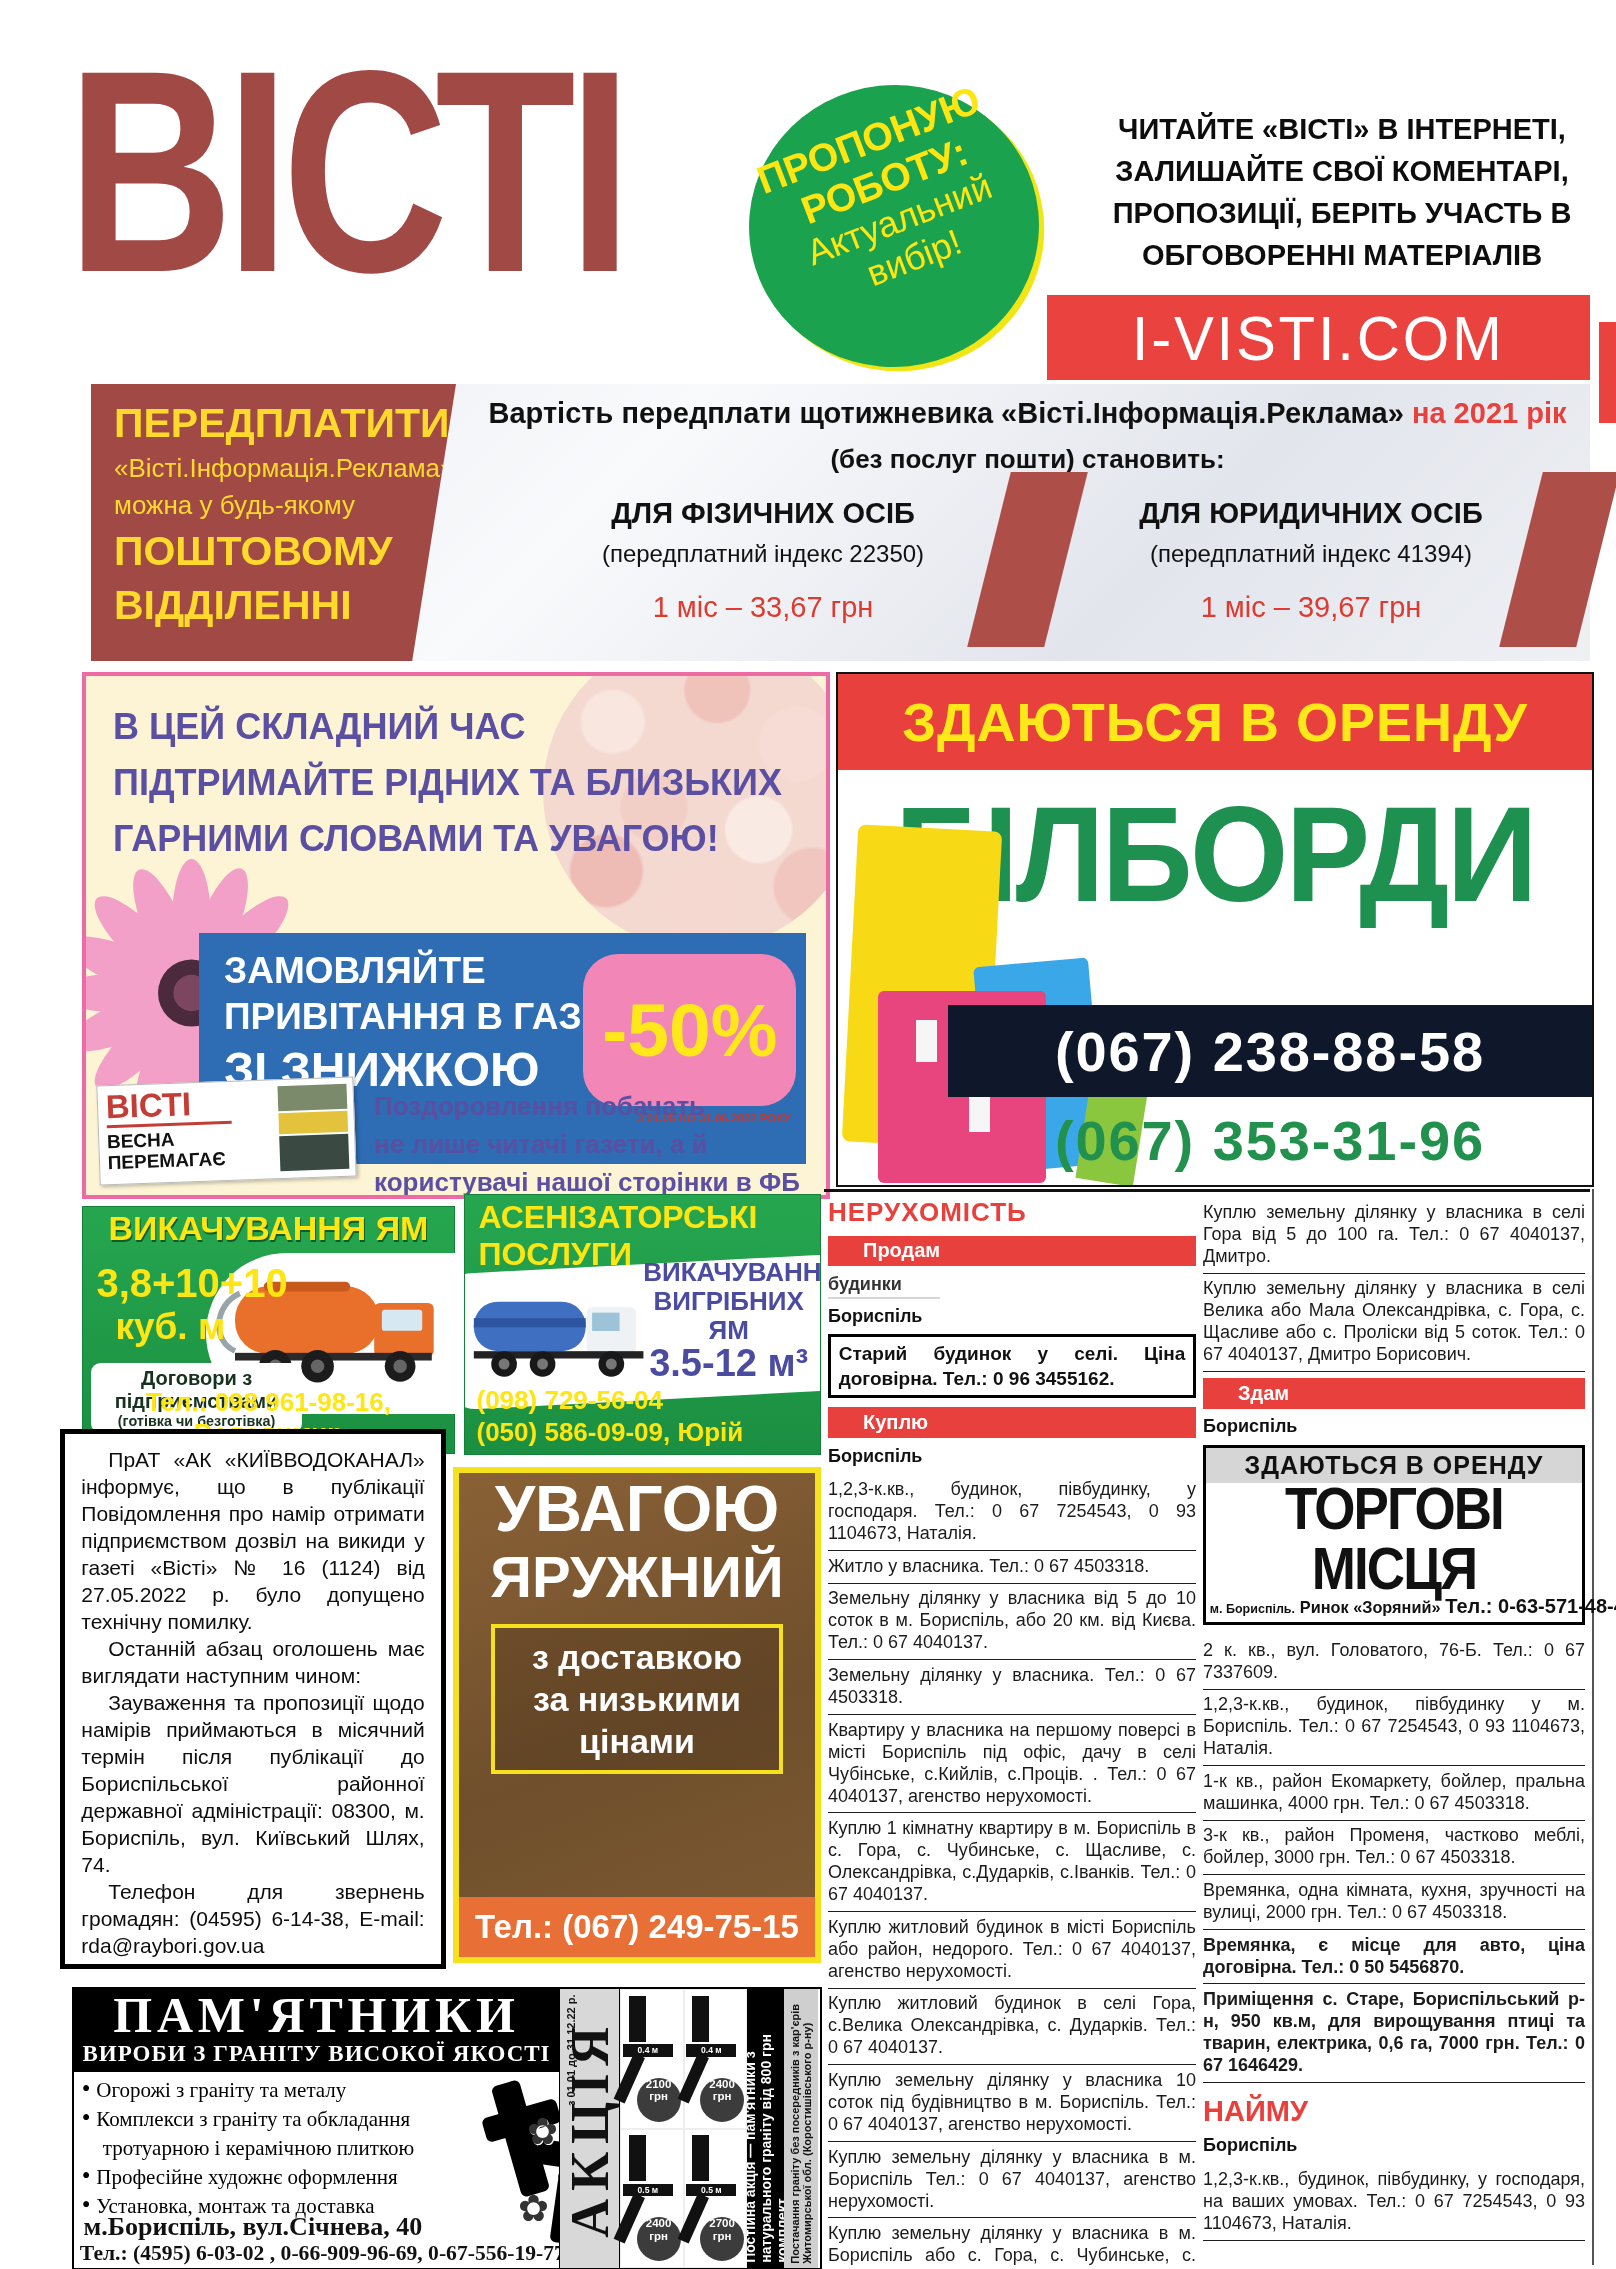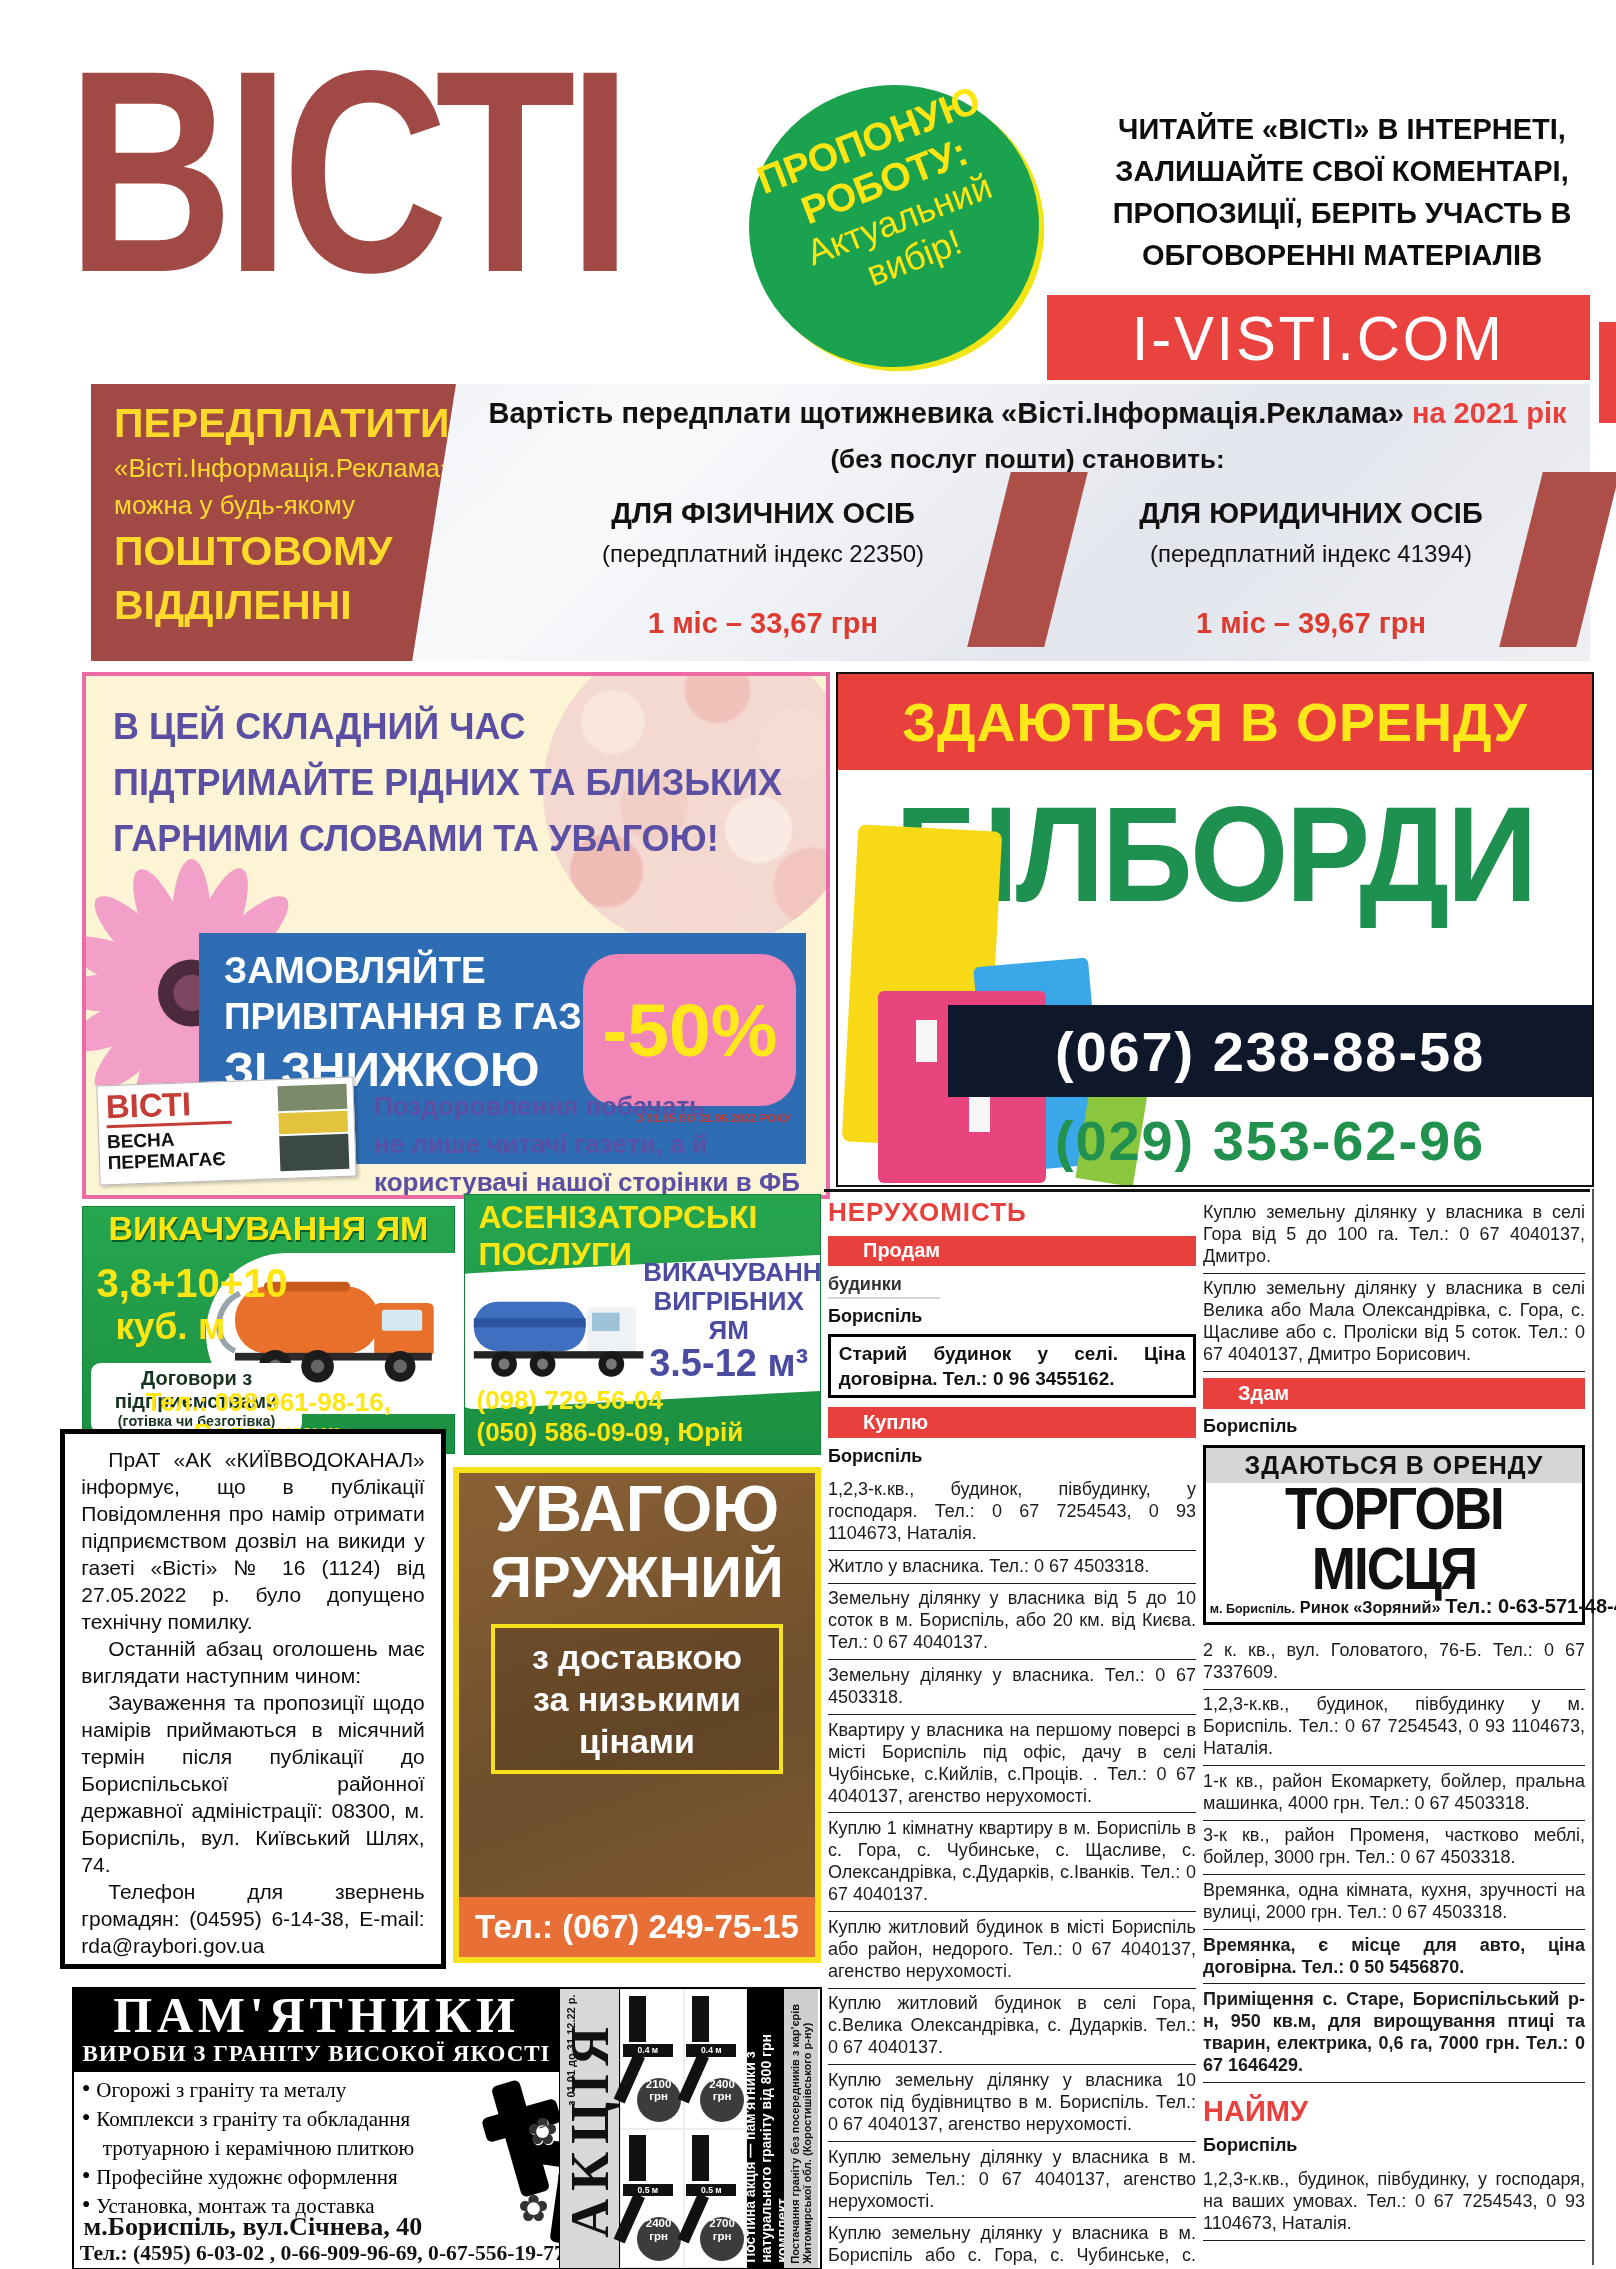--- a/index.html
+++ b/index.html
@@ -29,21 +29,21 @@
   #subs-left .big{font-size:41px;font-weight:800;line-height:54px;}
   #subs-left .med{font-size:26px;font-weight:500;line-height:37px;}
   #subs-title{position:absolute;left:384px;top:13.4px;width:1105px;text-align:center;
     font-size:29px;font-weight:800;white-space:nowrap;}
   #subs-title .red{color:#e8413d;}
   #subs-sub{position:absolute;left:384px;top:60px;width:1105px;text-align:center;
     font-size:26px;font-weight:600;}
   .subs-col{position:absolute;top:113px;width:538px;text-align:center;}
   .subs-col .t{font-size:29px;font-weight:800;}
   .subs-col .i{font-size:24px;font-weight:500;margin-top:9.6px;}
-  .subs-col .p{font-size:29px;font-weight:700;color:#dd3a30;margin-top:39px;}
+  .subs-col .p{font-size:29px;font-weight:400;color:#dd3a30;margin-top:23px;}
   .subs-divider{position:absolute;top:88px;width:77px;height:175px;background:#ad4f48;transform:skewX(-14deg);}
   
   #greet{left:82px;top:672px;width:740px;height:519px;border:4.8px solid #ee6aa4;
     background:#fcf4d4;overflow:hidden;box-sizing:content-box;}
   #roses{position:absolute;right:-34px;top:-43px;width:317px;height:317px;border-radius:50%;
     background:
      radial-gradient(circle at 22% 28%,#f8e6df 0 9%,rgba(0,0,0,0) 10%),
      radial-gradient(circle at 55% 18%,#efc2ba 0 10%,rgba(0,0,0,0) 11%),
      radial-gradient(circle at 80% 35%,#f6dcd4 0 11%,rgba(0,0,0,0) 12%),
      radial-gradient(circle at 35% 55%,#f2cfc6 0 12%,rgba(0,0,0,0) 13%),
@@ -349,21 +349,21 @@
     <div class="shape" id="sh-y"></div>
     <div class="shape" id="sh-b"></div>
     <div class="shape" id="sh-p">
       <div class="w"></div>
         <div class="w w2"></div>
     </div>
     <div class="shape" id="sh-g"></div>
     <div id="phone-band">
       <span>(067) 238-88-58</span>
     </div>
-    <div id="phone2">(029) 353-62-96</div>
+    <div id="phone2">(067) 353-31-96</div>
   </div>
 
   <div class="abs" id="class-rule"></div>
   <div class="abs" id="page-edge-rule"></div>
 
   <div class="abs green-ad" id="pump">
     <div class="title">ВИКАЧУВАННЯ ЯМ</div>
     <div id="pump-blob">
       <svg viewBox="0 0 260 150" width="250" height="144">
         <path d="M35,42 C8,54 6,92 30,102" stroke="#98a4aa" stroke-width="6" fill="none"></path>

